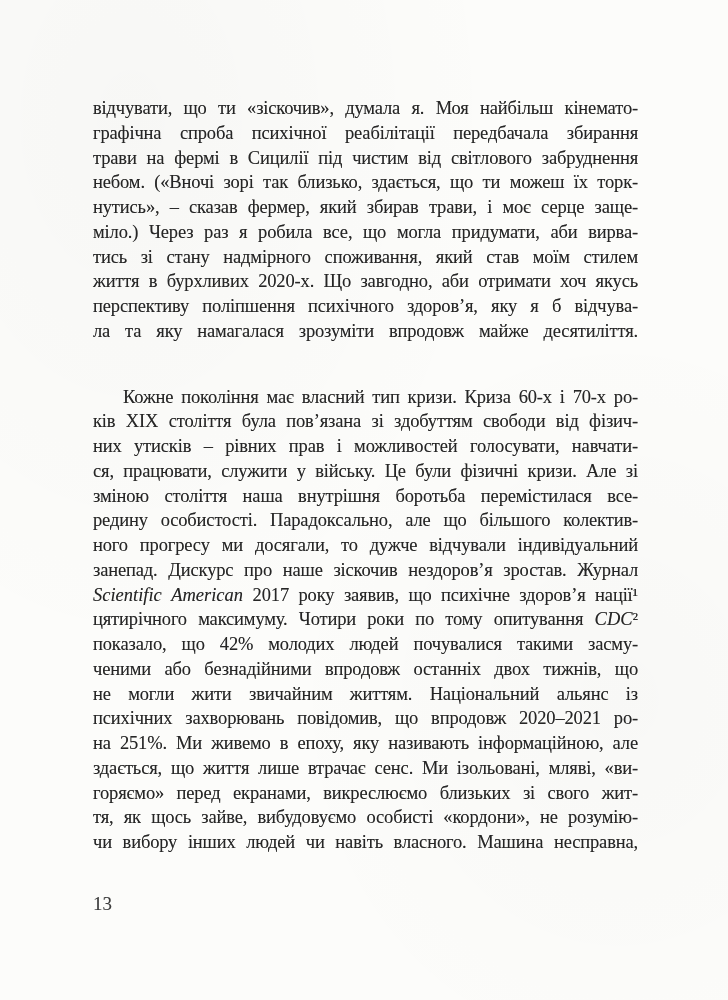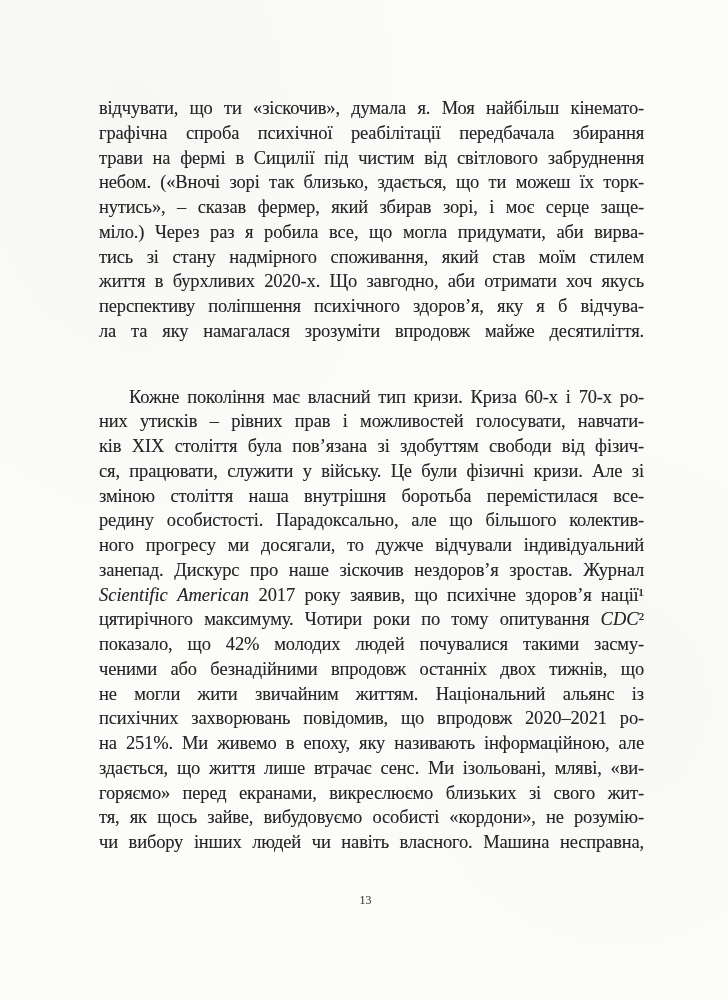--- a/index.html
+++ b/index.html
@@ -17,21 +17,21 @@
   .page {
     position: absolute;
     inset: 0;
     background:
       radial-gradient(ellipse at 18% 12%, rgba(0,0,0,0.018), transparent 45%),
       radial-gradient(ellipse at 85% 70%, rgba(0,0,0,0.014), transparent 40%),
       #fcfcfa;
   }
   .textblock {
     position: absolute;
-    left: 99px;
+    left: 93px;
     top: 96px;
     width: 545px;
     font-size: 18.5px;
     line-height: 24.75px;
     letter-spacing: -0.15px;
     color: #262626;
     text-rendering: optimizeLegibility;
     text-shadow: 0 0 0.5px rgba(30,30,30,0.35);
   }
   .para {
@@ -47,47 +47,46 @@
     margin-top: 41px;
   }
   .line em {
     letter-spacing: 0;
   }
   .folio {
     position: absolute;
     top: 893px;
     left: 93px;
     width: 545px;
-    text-align: center;
-    font-size: 12px;
+    font-size: 19px;
     color: #3d3d3d;
     text-shadow: 0 0 0.5px rgba(40,40,40,0.3);
   }
 </style>
 </head>
 <body>
 
 <div class="page">
   <div class="textblock">
       <div class="para">
         <div class="line">відчувати, що ти «зіскочив», думала я. Моя найбільш кінемато-</div>
         <div class="line">графічна спроба психічної реабілітації передбачала збирання</div>
         <div class="line">трави на фермі в Сицилії під чистим від світлового забруднення</div>
         <div class="line">небом. («Вночі зорі так близько, здається, що ти можеш їх торк-</div>
-        <div class="line">нутись», – сказав фермер, який збирав зорі, і моє серце заще-</div>
+        <div class="line">нутись», – сказав фермер, який збирав трави, і моє серце заще-</div>
         <div class="line">міло.) Через раз я робила все, що могла придумати, аби вирва-</div>
         <div class="line">тись зі стану надмірного споживання, який став моїм стилем</div>
         <div class="line">життя в бурхливих 2020-х. Що завгодно, аби отримати хоч якусь</div>
         <div class="line">перспективу поліпшення психічного здоров’я, яку я б відчува-</div>
         <div class="line">ла та яку намагалася зрозуміти впродовж майже десятиліття.</div>
       </div>
       <div class="para">
         <div class="line indent">Кожне покоління має власний тип кризи. Криза 60-х і 70-х ро-</div>
+        <div class="line">ків XIX століття була пов’язана зі здобуттям свободи від фізич-</div>
         <div class="line">них утисків – рівних прав і можливостей голосувати, навчати-</div>
-        <div class="line">ків XIX століття була пов’язана зі здобуттям свободи від фізич-</div>
         <div class="line">ся, працювати, служити у війську. Це були фізичні кризи. Але зі</div>
         <div class="line">зміною століття наша внутрішня боротьба перемістилася все-</div>
         <div class="line">редину особистості. Парадоксально, але що більшого колектив-</div>
         <div class="line">ного прогресу ми досягали, то дужче відчували індивідуальний</div>
         <div class="line">занепад. Дискурс про наше зіскочив нездоров’я зростав. Журнал</div>
         <div class="line"><em>Scientific American</em> 2017 року заявив, що психічне здоров’я нації¹</div>
         <div class="line">цятирічного максимуму. Чотири роки по тому опитування <em>CDC</em>²</div>
         <div class="line">показало, що 42% молодих людей почувалися такими засму-</div>
         <div class="line">ченими або безнадійними впродовж останніх двох тижнів, що</div>
         <div class="line">не могли жити звичайним життям. Національний альянс із</div>

